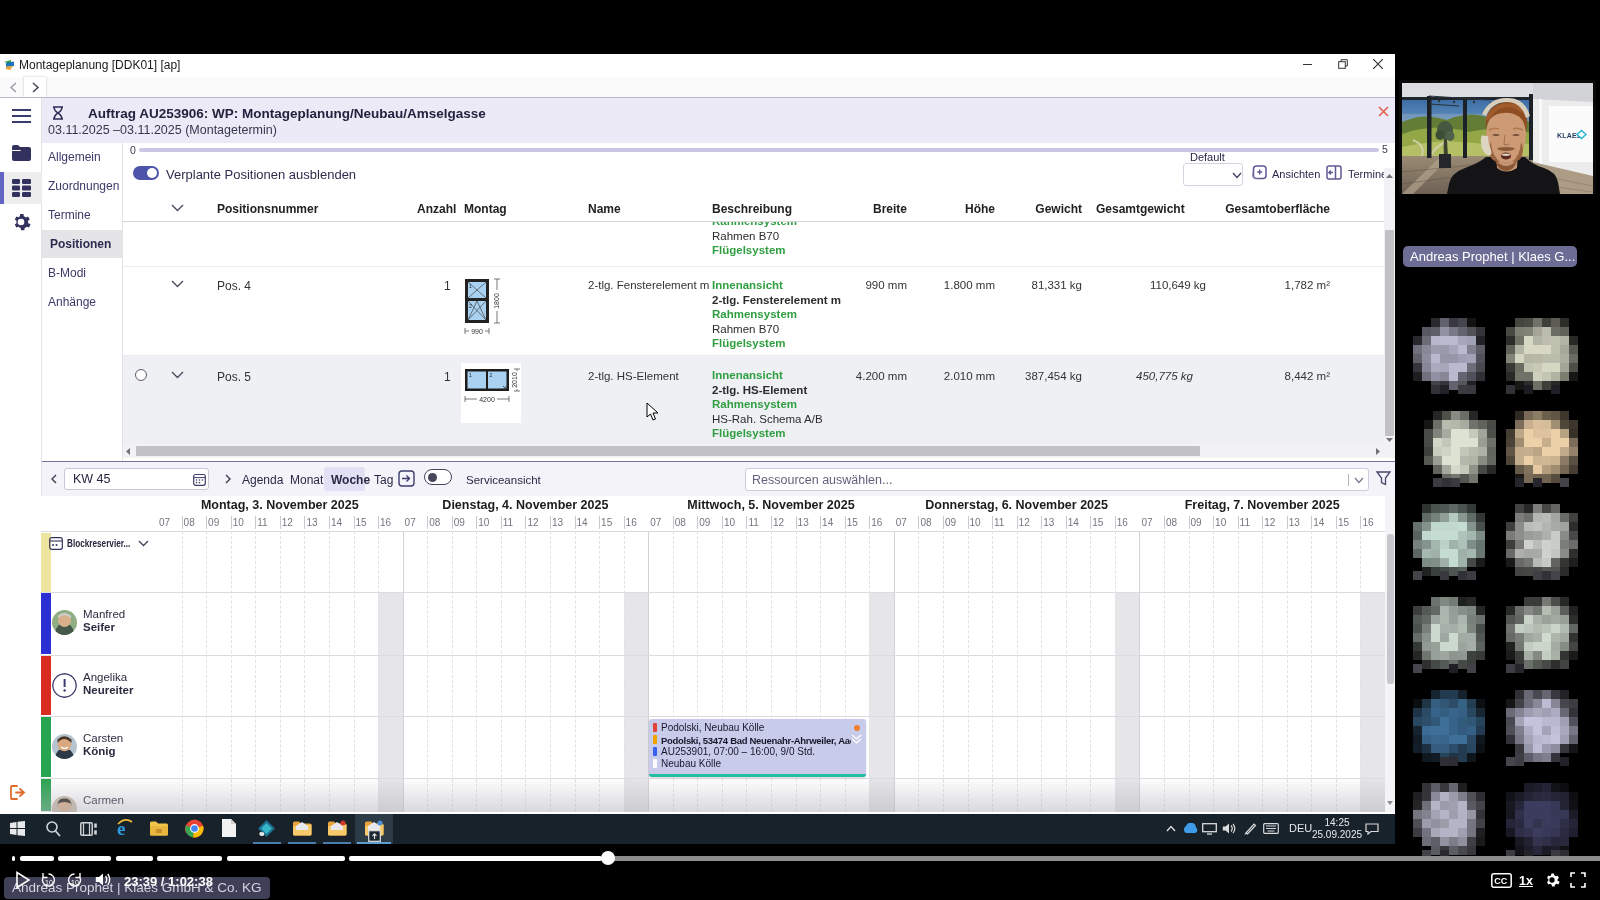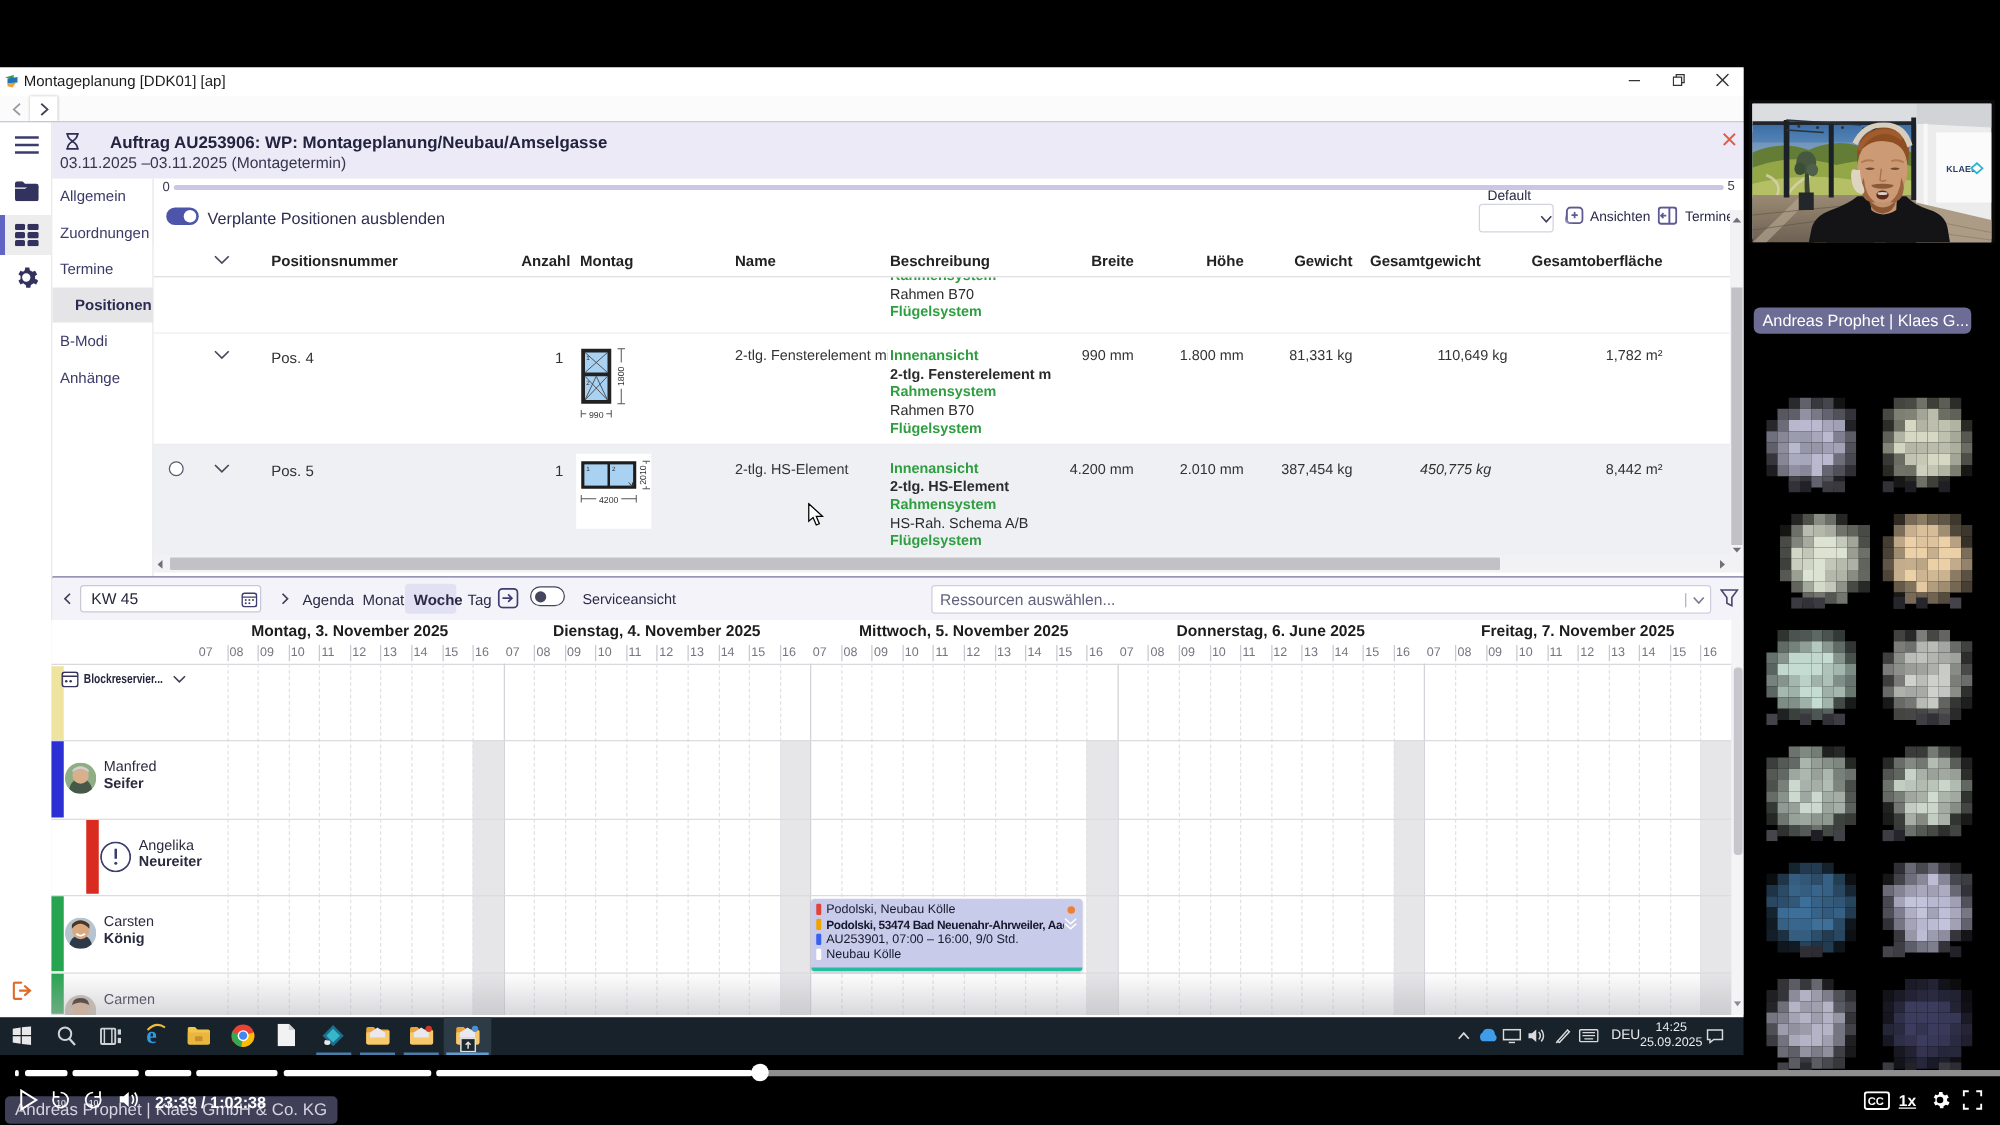--- a/index.html
+++ b/index.html
@@ -75,21 +75,21 @@
  </svg>
  <svg class="abs" style="left:10px;top:687px" width="19" height="15" viewBox="0 0 19 15">
   <path d="M7 1 H2 Q1 1 1 2 V13 Q1 14 2 14 H7 M10 4 L14 7.5 L10 11 M14 7.5 H6" stroke="#e06a2b" stroke-width="1.8" fill="none" stroke-linecap="round"></path>
  </svg>
 </div>
 
 <div class="abs" style="left:42px;top:89px;width:81px;height:319px;background:#fff;border-right:1px solid #e2e2e6;">
 <div class="abs nav-item" style="left:0;top:0px;width:81px;height:28px;line-height:28px;padding-left:6px;white-space:nowrap;overflow:hidden;">Allgemein</div>
 <div class="abs nav-item" style="left:0;top:29px;width:81px;height:28px;line-height:28px;padding-left:6px;white-space:nowrap;overflow:hidden;">Zuordnungen</div>
 <div class="abs nav-item" style="left:0;top:58px;width:81px;height:28px;line-height:28px;padding-left:6px;white-space:nowrap;overflow:hidden;">Termine</div>
-<div class="abs nav-item" style="left:0;top:87px;width:81px;height:28px;background:#e5e5e7;font-weight:bold;color:#2c2b52;line-height:28px;padding-left:18px;white-space:nowrap;overflow:hidden;">Positionen</div>
+<div class="abs nav-item" style="left:0;top:87px;width:81px;height:28px;background:#e5e5e7;font-weight:bold;color:#2c2b52;line-height:28px;padding-left:8px;white-space:nowrap;overflow:hidden;">Positionen</div>
 <div class="abs nav-item" style="left:0;top:116px;width:81px;height:28px;line-height:28px;padding-left:6px;white-space:nowrap;overflow:hidden;">B-Modi</div>
 <div class="abs nav-item" style="left:0;top:145px;width:81px;height:28px;line-height:28px;padding-left:6px;white-space:nowrap;overflow:hidden;">Anhänge</div>
 </div>
 <div class="abs" style="left:123px;top:89px;width:1272px;height:319px;background:#fff;overflow:hidden;">
 
  <span class="abs" style="left:7px;top:1px;font-size:10.5px;color:#3a3a50;">0</span>
  <div class="abs" style="left:16px;top:5px;width:1240px;height:4px;background:#c9c7e4;border-radius:2px;"></div>
  <span class="abs" style="left:1259px;top:0px;font-size:10.5px;color:#3a3a50;">5</span>
 
  <div class="abs" style="left:10px;top:23px;width:26px;height:14px;background:#4c55a9;border-radius:8px;"></div>
@@ -317,21 +317,21 @@
 <span class="abs" style="left:732.0px;top:21px;font-size:10px;color:#75757f;">12</span>
 <div class="abs" style="left:730.0px;top:20px;width:1px;height:13px;background:#c9c9d2;"></div>
 <span class="abs" style="left:756.6px;top:21px;font-size:10px;color:#75757f;">13</span>
 <div class="abs" style="left:754.6px;top:20px;width:1px;height:13px;background:#c9c9d2;"></div>
 <span class="abs" style="left:781.1px;top:21px;font-size:10px;color:#75757f;">14</span>
 <div class="abs" style="left:779.1px;top:20px;width:1px;height:13px;background:#c9c9d2;"></div>
 <span class="abs" style="left:805.7px;top:21px;font-size:10px;color:#75757f;">15</span>
 <div class="abs" style="left:803.7px;top:20px;width:1px;height:13px;background:#c9c9d2;"></div>
 <span class="abs" style="left:830.2px;top:21px;font-size:10px;color:#75757f;">16</span>
 <div class="abs" style="left:828.2px;top:20px;width:1px;height:13px;background:#c9c9d2;"></div>
-<div class="abs" style="left:852.8px;top:2px;width:245.6px;text-align:center;font-size:12.5px;font-weight:bold;color:#1c1c1c;white-space:nowrap;">Donnerstag, 6. June 2025</div>
+<div class="abs" style="left:852.8px;top:2px;width:245.6px;text-align:center;font-size:12.5px;font-weight:bold;color:#1c1c1c;white-space:nowrap;">Donnerstag, 6. November 2025</div>
 <span class="abs" style="left:854.8px;top:21px;font-size:10px;color:#75757f;">07</span>
 <span class="abs" style="left:879.4px;top:21px;font-size:10px;color:#75757f;">08</span>
 <div class="abs" style="left:877.4px;top:20px;width:1px;height:13px;background:#c9c9d2;"></div>
 <span class="abs" style="left:903.9px;top:21px;font-size:10px;color:#75757f;">09</span>
 <div class="abs" style="left:901.9px;top:20px;width:1px;height:13px;background:#c9c9d2;"></div>
 <span class="abs" style="left:928.5px;top:21px;font-size:10px;color:#75757f;">10</span>
 <div class="abs" style="left:926.5px;top:20px;width:1px;height:13px;background:#c9c9d2;"></div>
 <span class="abs" style="left:953.0px;top:21px;font-size:10px;color:#75757f;">11</span>
 <div class="abs" style="left:951.0px;top:20px;width:1px;height:13px;background:#c9c9d2;"></div>
 <span class="abs" style="left:977.6px;top:21px;font-size:10px;color:#75757f;">12</span>
@@ -441,21 +441,21 @@
       <div class="abs" style="left:0;top:1px;width:10px;height:61px;background:#2b2fd4;"></div>
       <div class="abs" style="left:11px;top:18px;width:25px;height:25px;border-radius:50%;overflow:hidden;"><svg width="25" height="25">
           <rect width="25" height="25" fill="#8fae84"></rect>
           <circle cx="12.5" cy="22" r="9" fill="#46584a"></circle>
           <circle cx="12.5" cy="10.5" r="6.5" fill="#d9b08c"></circle>
           <path d="M6 8 Q12 2 19 8 L19 6 Q12 0 6 6 Z" fill="#cfd2d6"></path>
         </svg></div>
       <span class="abs" style="left:42px;top:16px;font-size:11.5px;color:#2b2b40;">Manfred</span>
       <span class="abs" style="left:42px;top:29px;font-size:11.5px;font-weight:bold;color:#2b2b40;">Seifer</span>
     </div>
-<div class="abs" style="left:0;top:159px;width:136px;height:61px;margin-left:28px;">
+<div class="abs" style="left:0;top:159px;width:136px;height:61px;">
       <div class="abs" style="left:0;top:1px;width:10px;height:59px;background:#d92b20;"></div>
       <div class="abs" style="left:11px;top:18px;width:25px;height:25px;border-radius:50%;overflow:hidden;"><svg width="25" height="25">
           <circle cx="12.5" cy="12.5" r="11.7" fill="#fff" stroke="#3c3c6e" stroke-width="1.4"></circle>
           <rect x="11.6" y="6" width="2" height="8" fill="#3c3c6e"></rect>
           <circle cx="12.6" cy="17.5" r="1.2" fill="#3c3c6e"></circle>
         </svg></div>
       <span class="abs" style="left:42px;top:16px;font-size:11.5px;color:#2b2b40;">Angelika</span>
       <span class="abs" style="left:42px;top:29px;font-size:11.5px;font-weight:bold;color:#2b2b40;">Neureiter</span>
     </div>
 <div class="abs" style="left:0;top:220px;width:116px;height:62px;">

